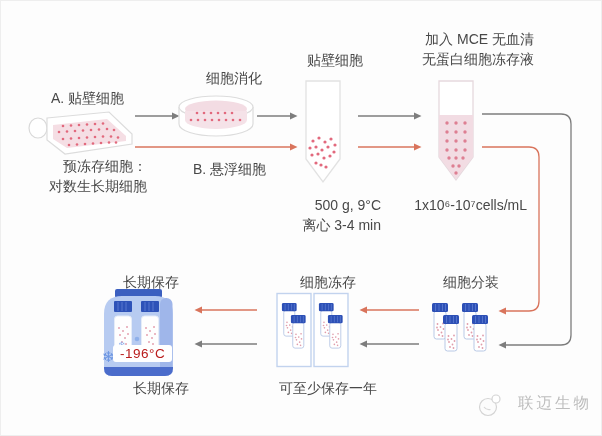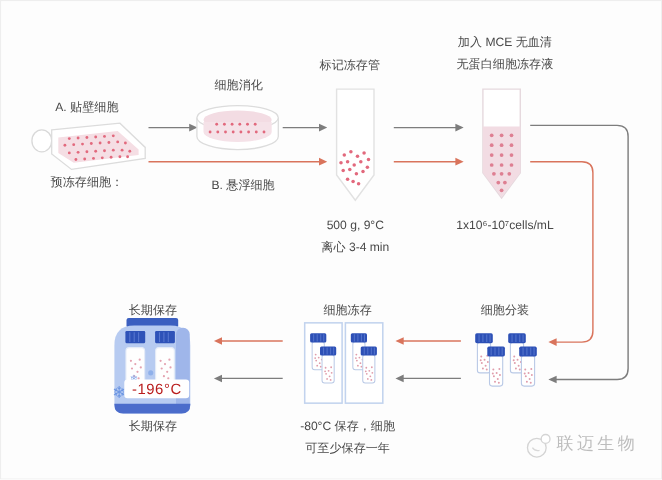--- a/index.html
+++ b/index.html
@@ -1,27 +1,27 @@
 <!DOCTYPE html>
 <html><head>
 <meta charset="utf-8">
 <style>
   *{margin:0;padding:0;box-sizing:border-box}
   html,body{width:602px;height:436px;background:#fff;overflow:hidden;
     font-family:"Liberation Sans","DejaVu Sans",sans-serif;}
   .canvas{position:relative;width:602px;height:436px;background:#fdfdfd;border:1px solid #eeeeee}
   svg.gfx{position:absolute;left:0;top:0;width:602px;height:436px}
-  .t{position:absolute;text-align:center;font-size:11px;line-height:19.5px;color:#484848;white-space:nowrap}
+  .t{position:absolute;text-align:right;font-size:14px;line-height:19.5px;color:#484848;white-space:nowrap}
   .temp-badge{position:absolute;left:101px;top:343px;width:70px;height:24px}
   .temp-box{position:absolute;left:11px;top:1px;background:#ffffff;border-radius:3px;
     padding:1px 7px;font-size:13.5px;color:#b91c1c;letter-spacing:.5px}
   .snow{position:absolute;color:#6b95e2;font-family:"DejaVu Sans",sans-serif;line-height:1}
   .snow.big{left:0;top:6px;font-size:15px}
   .snow.small{left:16px;top:-3px;font-size:9px;color:#8aabea}
-  .logo{position:absolute;left:476px;top:392px;display:flex;align-items:flex-end;gap:5px}
+  .logo{position:absolute;left:488px;top:392px;display:flex;align-items:flex-end;gap:5px}
   .logo-text{font-size:15.5px;color:#bdbdbd;letter-spacing:3px}
 </style>
 </head>
 <body>
 
 <div class="canvas">
 
   <svg class="gfx" viewBox="0 0 602 436">
     <defs>
       <marker id="mg" markerWidth="8" markerHeight="8" refX="1" refY="4" orient="auto" markerUnits="userSpaceOnUse" viewBox="0 0 8 8">
@@ -244,26 +244,27 @@
       <circle cx="495" cy="398" r="4" fill="#ffffff" stroke="#d4d4d4" stroke-width="1.2"></circle>
       <path d="M483,406 Q485.5,409.5 489.5,408.5" fill="none" stroke="#d8d8d8" stroke-width="1.2"></path>
     </g>
   </svg>
 
   <div class="t" style="left:383px;top:29px;width:150px">
     <div>加入 MCE 无血清</div>
     <div>无蛋白细胞冻存液</div>
   </div>
 
-  <div class="t" style="left:272px;top:50px;width:90px">标记冻存管</div>
+  <div class="t" style="left:272px;top:50px;width:90px">贴壁细胞</div>
   <div class="t" style="left:33px;top:88px;width:90px">A. 贴壁细胞</div>
   <div class="t" style="left:171px;top:68px;width:90px">细胞消化</div>
 
   <div class="t" style="left:10px;top:156px;width:136px">
     <div>预冻存细胞：</div>
+    <div>对数生长期细胞</div>
   </div>
 
   <div class="t" style="left:175px;top:159px;width:90px">B. 悬浮细胞</div>
 
   <div class="t" style="left:264px;top:195px;width:116px">
     <div>500 g, 9°C</div>
     <div>离心 3-4 min</div>
   </div>
 
   <div class="t" style="left:390px;top:195px;width:136px">
@@ -278,21 +279,20 @@
     <span class="snow big">❄</span>
     <span class="snow small">❄</span>
     <span class="temp-box">-196°C</span>
   </div>
 
   <div class="t" style="left:88px;top:378px;width:100px">
     <div>长期保存</div>
   </div>
 
   <div class="t" style="left:254px;top:378px;width:122px">
-    <div>-80°C 保存，细胞</div>
     <div>可至少保存一年</div>
   </div>
 
 
   <div class="logo">
     <span style="width:24px"></span>
     <span class="logo-text">联迈生物</span>
   </div>
 
 </div>

